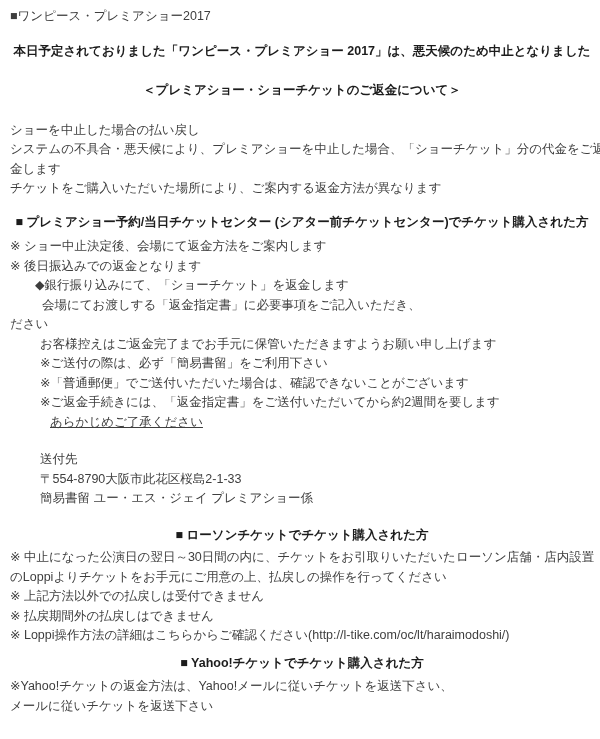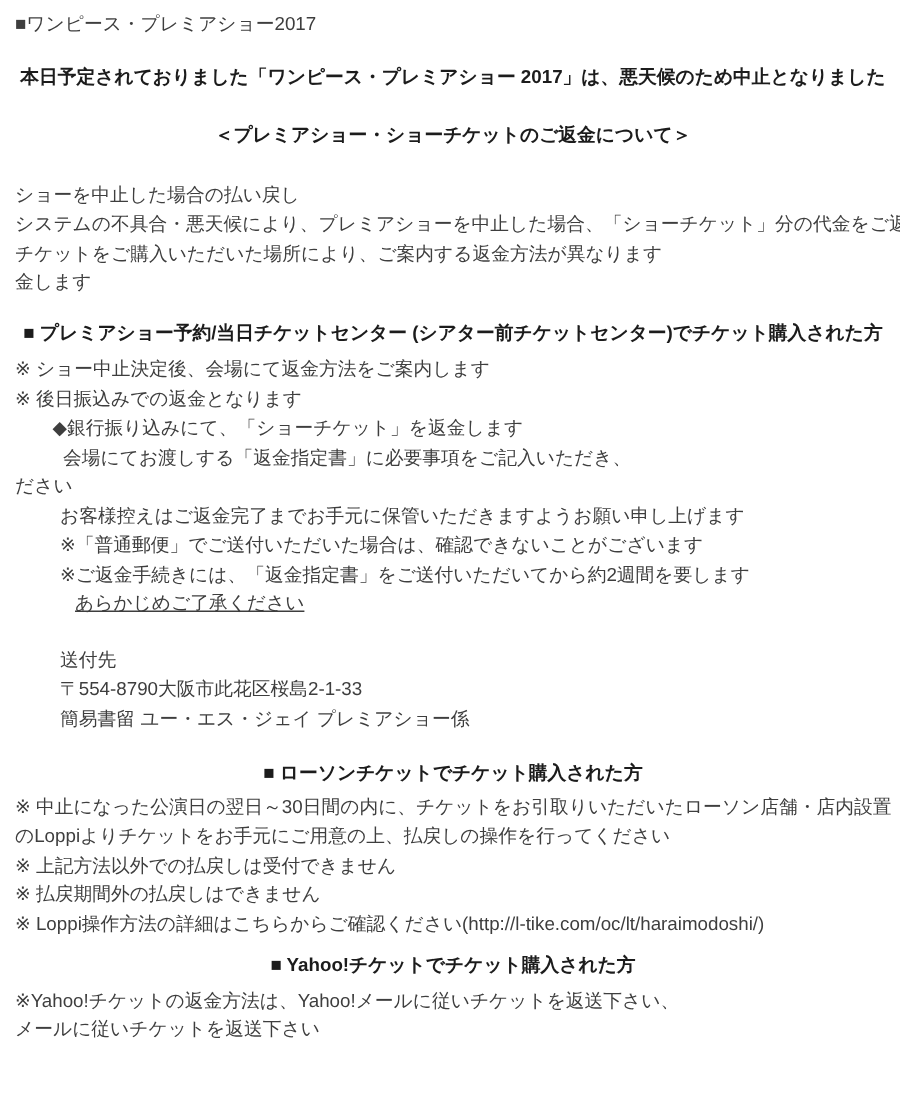--- a/index.html
+++ b/index.html
@@ -43,33 +43,34 @@
 
   <div class="line">■ワンピース・プレミアショー2017</div>
 
   <div class="line bold g15">本日予定されておりました「ワンピース・プレミアショー 2017」は、悪天候のため中止となりました</div>
 
   <div class="line bold g20">＜プレミアショー・ショーチケットのご返金について＞</div>
 
   <div class="g20">
     <div class="line">ショーを中止した場合の払い戻し</div>
     <div class="line">システムの不具合・悪天候により、プレミアショーを中止した場合、「ショーチケット」分の代金をご返</div>
+    <div class="line">金します</div>
     <div class="line">チケットをご購入いただいた場所により、ご案内する返金方法が異なります</div>
-    <div class="line">金します</div>
   </div>
 
   <div class="line bold g14">■ プレミアショー予約/当日チケットセンター (シアター前チケットセンター)でチケット購入された方</div>
 
   <div class="g5">
     <div class="line">※ ショー中止決定後、会場にて返金方法をご案内します</div>
     <div class="line">※ 後日振込みでの返金となります</div>
     <div class="line i25">◆銀行振り込みにて、「ショーチケット」を返金します</div>
     <div class="line i32">会場にてお渡しする「返金指定書」に必要事項をご記入いただき、</div>
     <div class="line">ださい</div>
     <div class="line i30">お客様控えはご返金完了までお手元に保管いただきますようお願い申し上げます</div>
+    <div class="line i30">※ご送付の際は、必ず「簡易書留」をご利用下さい</div>
     <div class="line i30">※「普通郵便」でご送付いただいた場合は、確認できないことがございます</div>
     <div class="line i30">※ご返金手続きには、「返金指定書」をご送付いただいてから約2週間を要します</div>
     <div class="line i40">あらかじめご了承ください</div>
   </div>
 
   <div class="g18 i30">
     <div class="line">送付先</div>
     <div class="line">〒554-8790大阪市此花区桜島2-1-33</div>
     <div class="line">簡易書留 ユー・エス・ジェイ プレミアショー係</div>
   </div>

